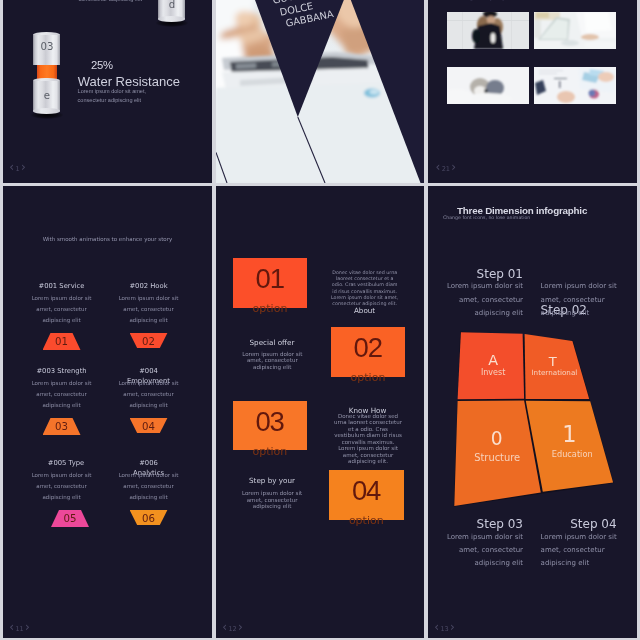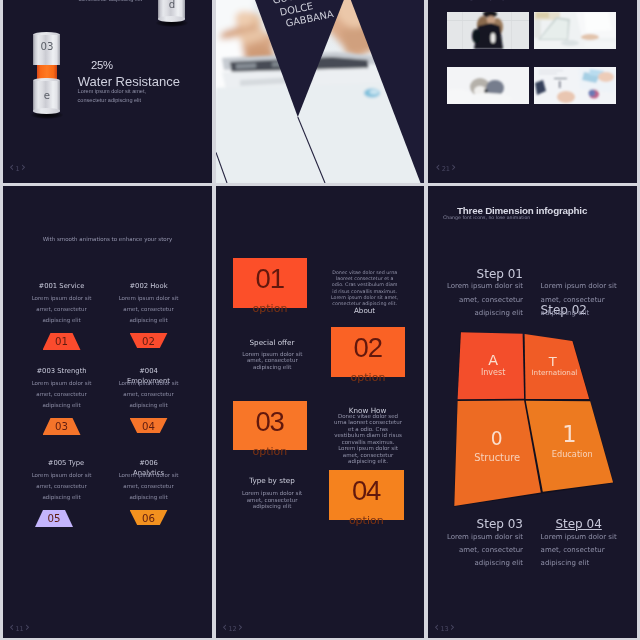--- a/index.html
+++ b/index.html
@@ -290,21 +290,21 @@
           <span>03</span>
         </div>
         <div class="s6-head" style="left: 117.5px; top: 181.05px;">#004
 Employment</div>
         <div class="s6-body" style="left: 114.5px; top: 192.3px;">Lorem ipsum dolor sit amet, consectetur adipiscing elit</div>
         <div class="s6-trap up" style="left: 126.5px; top: 231.7px; background: rgb(245, 116, 42);">
           <span>04</span>
         </div>
         <div class="s6-head" style="left: 35px; top: 273.15px;">#005 Type</div>
         <div class="s6-body" style="left: 27.5px; top: 284.4px;">Lorem ipsum dolor sit amet, consectetur adipiscing elit</div>
-        <div class="s6-trap down" style="left: 32px; top: 323.8px; background: #c4b5fd;">
+        <div class="s6-trap down" style="left: 48px; top: 323.8px; background: #ec4899;">
           <span>05</span>
         </div>
         <div class="s6-head" style="left: 117.5px; top: 273.15px;">#006
 Analytics</div>
         <div class="s6-body" style="left: 114.5px; top: 284.4px;">Lorem ipsum dolor sit amet, consectetur adipiscing elit</div>
         <div class="s6-trap up" style="left: 126.5px; top: 323.8px; background: rgb(242, 145, 31);">
           <span>06</span>
         </div>
       </div>
 
@@ -337,21 +337,21 @@
       <span class="n">03</span>
       <span class="l">option</span>
     </div>
     <div class="op-head" style="left:116.6px;top:221px;width:70px;">Know How</div>
     <div class="op-body" style="left:117.5px;top:226.66px;width:69px;font-size:5.5px;line-height:6.5px;">Donec vitae dolor sed urna laoreet consectetur et a odio. Cras vestibulum diam id risus convallis maximus. Lorem ipsum dolor sit amet, consectetur adipiscing elit.</div>
 
     <div class="op-box" style="left: 113px; top: 284.3px; background: rgb(245, 130, 30);">
       <span class="n">04</span>
       <span class="l">option</span>
     </div>
-    <div class="op-head" style="left:21px;top:290.6px;width:70px;">Type by step</div>
+    <div class="op-head" style="left:21px;top:290.6px;width:70px;">Step by your</div>
     <div class="op-body" style="left:24.1px;top:304.03px;width:64px;font-size:5.55px;line-height:6.6px;">Lorem ipsum dolor sit amet, consectetur adipiscing elit</div>
 
     <div class="pager" style="left:6.2px;top:434.8px;">
       <span class="chev">‹</span>
       <span class="num">12</span>
       <span class="chev">›</span>
     </div>
   </div>
 </div>
 
@@ -384,21 +384,21 @@
       </g>
       <g>
         <polygon points="97.8,214.8 162.2,215.2 185.1,296.5 114.8,305.8" fill="#ed7a20"></polygon>
         <text x="141.3" y="255.9" font-size="22.4">1</text>
         <text class="lbl" x="144.2" y="270.9" font-size="8.2">Education</text>
       </g>
     </svg>
 
     <div class="td-step" style="left:19px;top:331.8px;width:76px;text-align:right;">Step 03</div>
     <div class="td-body" style="left:17px;top:344.5px;text-align:right;">Lorem ipsum dolor sit amet, consectetur adipiscing elit</div>
-    <div class="td-step" style="left:112.6px;top:331.8px;width:76px;text-align:center;text-decoration:underline;">Step 04</div>
+    <div class="td-step" style="left:112.6px;top:331.8px;width:76px;text-align:right;">Step 04</div>
     <div class="td-body" style="left:112.6px;top:344.5px;text-align:left;">Lorem ipsum dolor sit amet, consectetur adipiscing elit</div>
 
     <div class="pager" style="left:6.2px;top:434.8px;">
       <span class="chev">‹</span>
       <span class="num">13</span>
       <span class="chev">›</span>
     </div>
   </div>
 </div>
 

